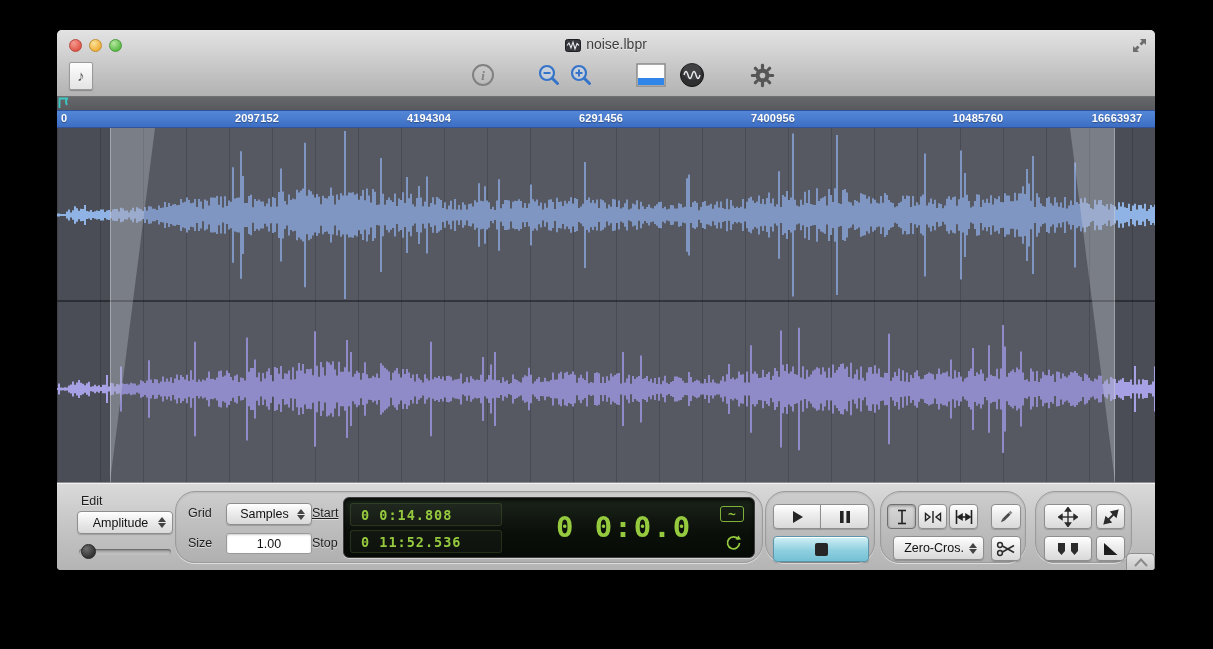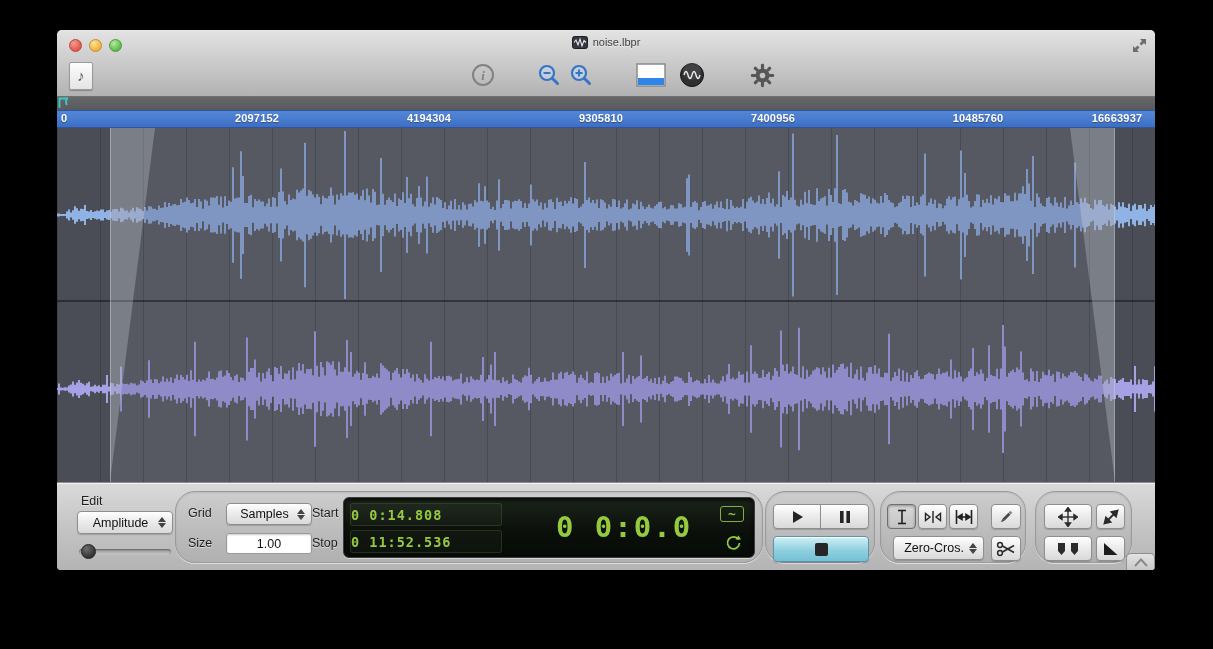--- a/index.html
+++ b/index.html
@@ -12,21 +12,21 @@
 
   
   #header { position:absolute; left:0; top:0; width:100%; height:67px;
             background:linear-gradient(#e3e3e3, #cfcfcf 40%, #b2b2b2);
             border-bottom:1px solid #707070; }
   .traffic { position:absolute; top:9px; width:13px; height:13px; border-radius:50%; }
   #tl-red    { left:12px;  background:radial-gradient(circle at 35% 30%, #f59a90, #e1584a 70%); border:1px solid #b8473c; }
   #tl-yellow { left:32px;  background:radial-gradient(circle at 35% 30%, #fbe39a, #f0b03a 70%); border:1px solid #c08f2e; }
   #tl-green  { left:52px;  background:radial-gradient(circle at 35% 30%, #b5e8a0, #5cbc49 70%); border:1px solid #4c9a3a; }
   #title-wrap { position:absolute; top:6px; left:0; width:100%; text-align:center;
-                font-size:11px; color:#3e3e3e; text-shadow:0 1px 0 rgba(255,255,255,.55); }
+                font-size:14px; color:#3e3e3e; text-shadow:0 1px 0 rgba(255,255,255,.55); }
   #title-wrap .doc-ico { display:inline-block; vertical-align:-3px; margin-right:5px; }
   #fullscreen-ico { position:absolute; right:8px; top:8px; }
 
   #file-icon { position:absolute; left:12px; top:32px; width:24px; height:28px;
                background:linear-gradient(#fdfdfd,#e4e4e4); border:1px solid #9a9a9a;
                border-radius:2px; text-align:center; font-size:15px; color:#555; line-height:26px;
                box-shadow:0 1px 1px rgba(0,0,0,.25); }
   .tb-ico { position:absolute; top:28px; width:34px; height:34px; display:flex;
             align-items:center; justify-content:center; }
 
@@ -93,21 +93,21 @@
                 background:#fff; border:1px solid #9a9a9a; border-radius:3px;
                 font-size:12.5px; text-align:center; color:#111;
                 box-shadow:inset 0 1px 2px rgba(0,0,0,.2); font-family:"Liberation Sans",sans-serif; }
 
   
   #lcd { position:absolute; left:167px; top:5px; width:412px; height:61px; border-radius:6px;
          background:linear-gradient(#1b241a,#0a0f09 60%,#070b07); border:1px solid #3d3d3d;
          box-shadow:inset 0 2px 4px rgba(0,0,0,.8), 0 1px 0 rgba(255,255,255,.45);
          font-family:"DejaVu Sans Mono", monospace; color:#95c93e; }
   .lcd-row { position:absolute; left:6px; width:152px; height:23px; line-height:23px;
-             padding-left:0; font-size:13.5px; font-weight:bold; letter-spacing:1px;
+             padding-left:10px; font-size:13.5px; font-weight:bold; letter-spacing:1px;
              background:rgba(255,255,255,.03); border:1px solid rgba(150,200,80,.16); border-radius:3px; }
   #lcd-start { top:5px; } #lcd-stop { top:32px; }
   #lcd-pos { position:absolute; left:185px; top:12px; width:190px; text-align:center;
              font-size:29px; font-weight:bold; letter-spacing:2px; }
   #lcd-wave-btn { position:absolute; right:10px; top:8px; width:24px; height:16px;
                   border:1px solid #7fb23a; border-radius:3px; text-align:center;
                   line-height:13px; font-size:13px; font-weight:bold; }
   #lcd-loop-btn { position:absolute; right:9px; top:34px; width:24px; height:20px;
                   display:flex; align-items:center; justify-content:center; }
 
@@ -218,21 +218,21 @@
 
   <div id="strip">
     <svg width="11" height="12" viewBox="0 0 11 12" style="position:absolute;left:1px;top:0">
         <path d="M1.5 11 V1.5 H9 Q7 5 9 8" fill="none" stroke="#3cc9c4" stroke-width="1.8"></path>
       </svg>
   </div>
   <div id="ruler">
       <span class="tick" style="left: 4px;">0</span>
       <span class="tick" style="left: 200px; transform: translateX(-50%);">2097152</span>
       <span class="tick" style="left: 372px; transform: translateX(-50%);">4194304</span>
-      <span class="tick" style="left: 544px; transform: translateX(-50%);">9305810</span>
+      <span class="tick" style="left: 544px; transform: translateX(-50%);">6291456</span>
       <span class="tick" style="left: 716px; transform: translateX(-50%);">7400956</span>
       <span class="tick" style="left: 888px; transform: translateX(-50%); margin-left: 33px;">10485760</span>
       <span class="tick" style="left: 1060px; transform: translateX(-50%);">16663937</span>
     </div>
 
   <div id="wave">
     <div id="divider"></div>
     <div id="dim-left" class="dim-overlay"></div>
     <div id="dim-right" class="dim-overlay"></div>
     <svg id="wave-svg" width="1098" height="354">
@@ -274,21 +274,21 @@
       <span class="lbl" style="left:12px; top:14px;">Grid</span>
       <div id="grid-select" class="popup">
         <span class="val">Samples</span>
         <span class="stepper">
             <i class="up"></i>
             <i class="dn"></i>
           </span>
       </div>
       <span class="lbl" style="left:12px; top:44px;">Size</span>
       <input id="size-input" value="1.00" style="">
-      <span class="lbl" style="left:136px; top:14px;">Start</span>
+      <span class="lbl" style="left:136px; top:14px;text-decoration:underline;">Start</span>
       <span class="lbl" style="left:136px; top:44px;">Stop</span>
 
       <div id="lcd">
         <div id="lcd-start" class="lcd-row">0 0:14.808</div>
         <div id="lcd-stop" class="lcd-row">0 11:52.536</div>
         <div id="lcd-pos">0 0:0.0</div>
         <div id="lcd-wave-btn">~</div>
         <div id="lcd-loop-btn">
           <svg width="17" height="17" viewBox="0 0 17 17">
               <path d="M13.5 5.5 A6 6 0 1 0 14.5 9" fill="none" stroke="#95c93e" stroke-width="1.7"></path>

